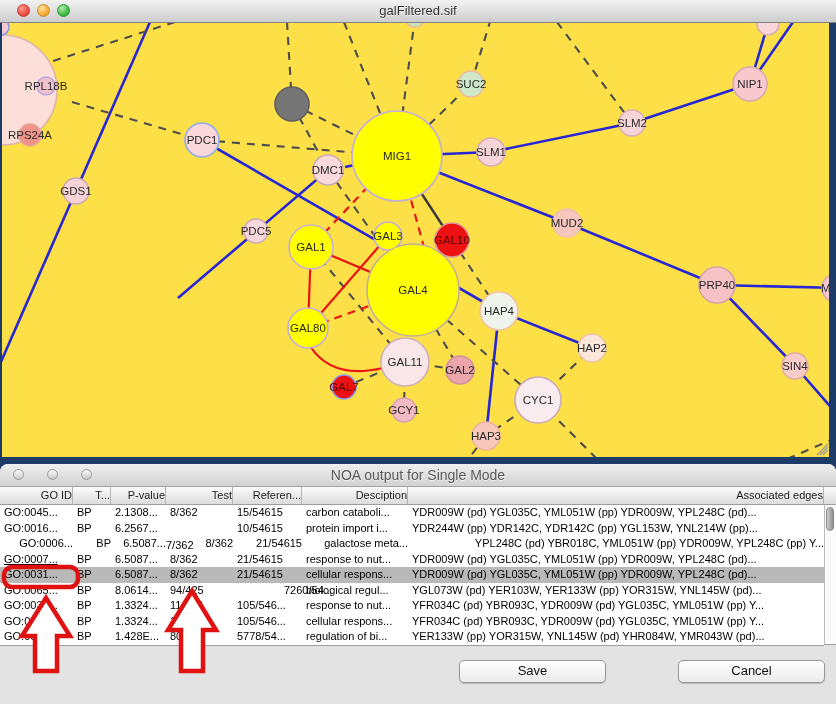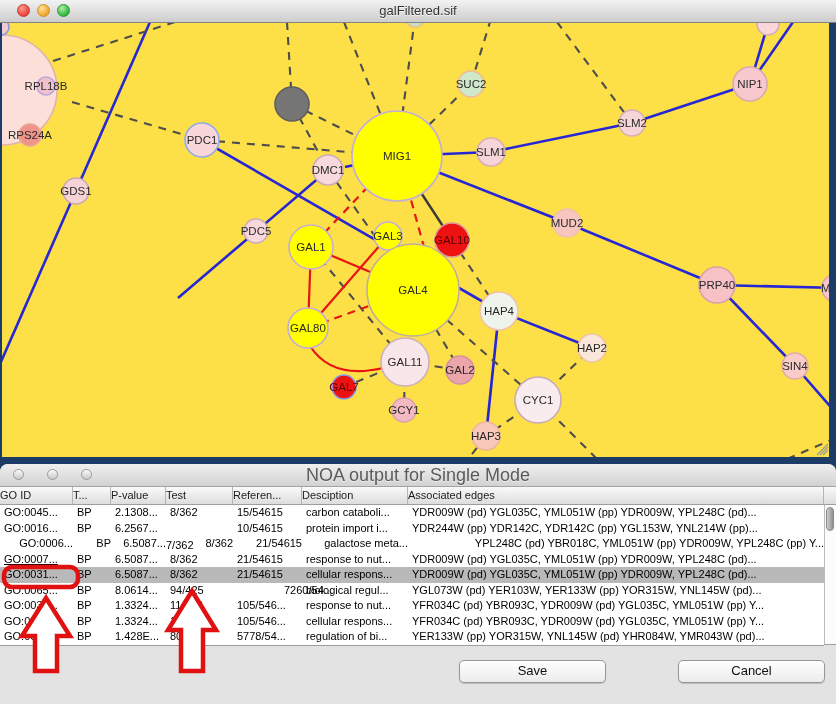--- a/index.html
+++ b/index.html
@@ -34,32 +34,32 @@
     position:absolute;left:0;top:464px;width:836px;height:240px;
     background:#e3e3e3;border-radius:8px 8px 0 0;z-index:4;
   }
   .btitle{
     position:absolute;left:0;top:0;width:836px;height:22px;
     background:linear-gradient(#efefef,#d2d2d2);
     border-bottom:1px solid #a3a3a3;border-radius:8px 8px 0 0;
   }
   .btitle .title{
     position:absolute;left:0;right:0;top:0;height:22px;line-height:23px;
-    text-align:center;font-size:18px;color:#5a5a5a;text-shadow:0 1px 0 rgba(255,255,255,.6);
+    text-align:center;font-size:14px;color:#5a5a5a;text-shadow:0 1px 0 rgba(255,255,255,.6);
   }
   .bdot{position:absolute;top:5px;width:11px;height:11px;border-radius:50%;box-sizing:border-box;
     background:linear-gradient(#fbfbfb,#c9c9c9);border:1px solid #999;}
   .theader{
     position:absolute;left:0;top:23px;width:836px;height:17px;
     background:linear-gradient(#fafafa,#dddddd);
     border-bottom:1px solid #9e9e9e;
   }
   .hcell{
     position:absolute;top:0;height:17px;line-height:17px;box-sizing:border-box;
-    font-size:11px;color:#1c1c1c;text-align:left;
+    font-size:11px;color:#1c1c1c;text-align:right;
     border-right:1px solid #b5b5b5;overflow:hidden;white-space:nowrap;
   }
   .rows{
     position:absolute;left:0;top:41px;width:824px;height:140px;
     background:#ffffff;overflow:hidden;border-bottom:1px solid #9e9e9e;
   }
   .trow{position:absolute;left:0;width:824px;}
   .trow.sel{background:#b9b9b9;}
   .tcell{
     position:absolute;top:0;height:100%;box-sizing:border-box;padding-left:4px;

